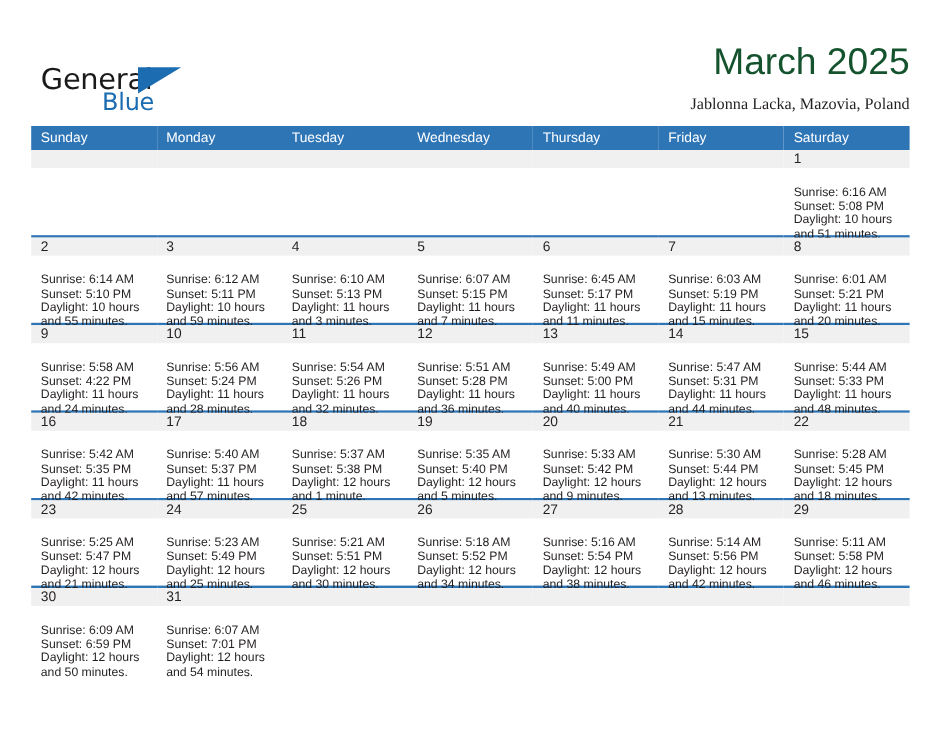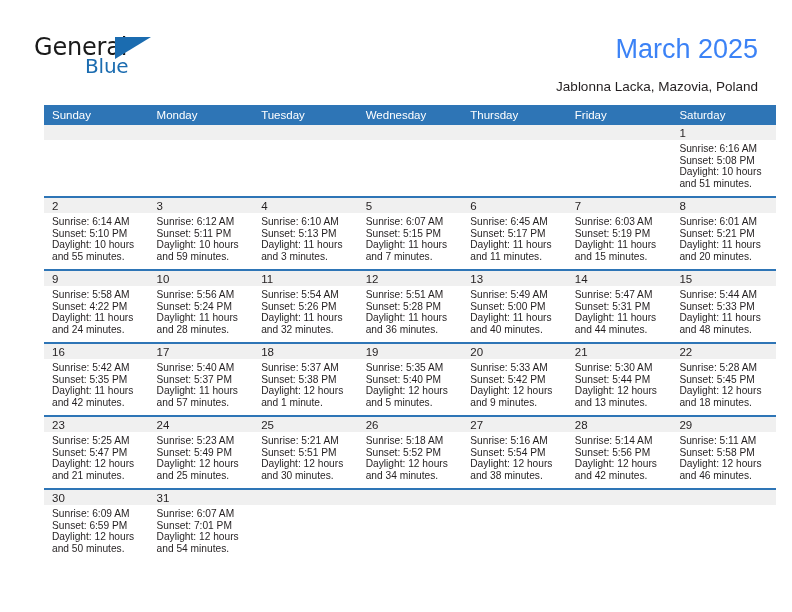--- a/index.html
+++ b/index.html
@@ -26,21 +26,21 @@
   .header {
     position: absolute;
     left: 0;
     top: 0;
     width: 792px;
     height: 100px;
   }
   .logo {
     position: absolute;
     left: 34px;
-    top: 33px;
+    top: 52px;
     width: 160px;
     height: 54px;
   }
   .logo-general {
     position: absolute;
     left: 0;
     top: 0;
     font-size: 24px;
     letter-spacing: -0.2px;
     color: #1a1a1a;
@@ -61,41 +61,41 @@
     top: 4px;
     width: 0;
     height: 0;
     border-left: 36px solid #1b6cb0;
     border-bottom: 22px solid transparent;
   }
   .cal-title {
     position: absolute;
     right: 34px;
     top: 34px;
-    font-size: 27px;
-    color: #3b82f6;
+    font-size: 31px;
+    color: #14532d;
     text-align: right;
     white-space: nowrap;
     font-family: "Liberation Sans", sans-serif;
   }
   .cal-subtitle {
     position: absolute;
     right: 34px;
     top: 79px;
     font-size: 13.5px;
     color: #231f20;
     text-align: right;
     white-space: nowrap;
-    font-family: Liberation Sans, sans-serif;
+    font-family: Liberation Serif, serif;
   }
 
   
   .calendar {
     position: absolute;
-    left: 44px;
+    left: 26px;
     top: 105px;
     width: 732px;
     border-collapse: collapse;
     table-layout: fixed;
   }
   .calendar col { width: 104.57px; }
 
   .calendar thead th {
     background: #2e75b6;
     color: #ffffff;
@@ -135,20 +135,21 @@
     line-height: 12px;
   }
   .daynum.empty { color: transparent; }
 
   .dayinfo {
     padding: 3px 6px 0 8px;
     font-size: 10.2px;
     line-height: 11.6px;
     color: #231f20;
     font-family: "Liberation Sans", sans-serif;
+    margin-top: 12px;
   }
   .dayinfo div { white-space: nowrap; }
 </style>
 </head>
 <body>
 
 <div class="page">
 
   <div class="header">
 

